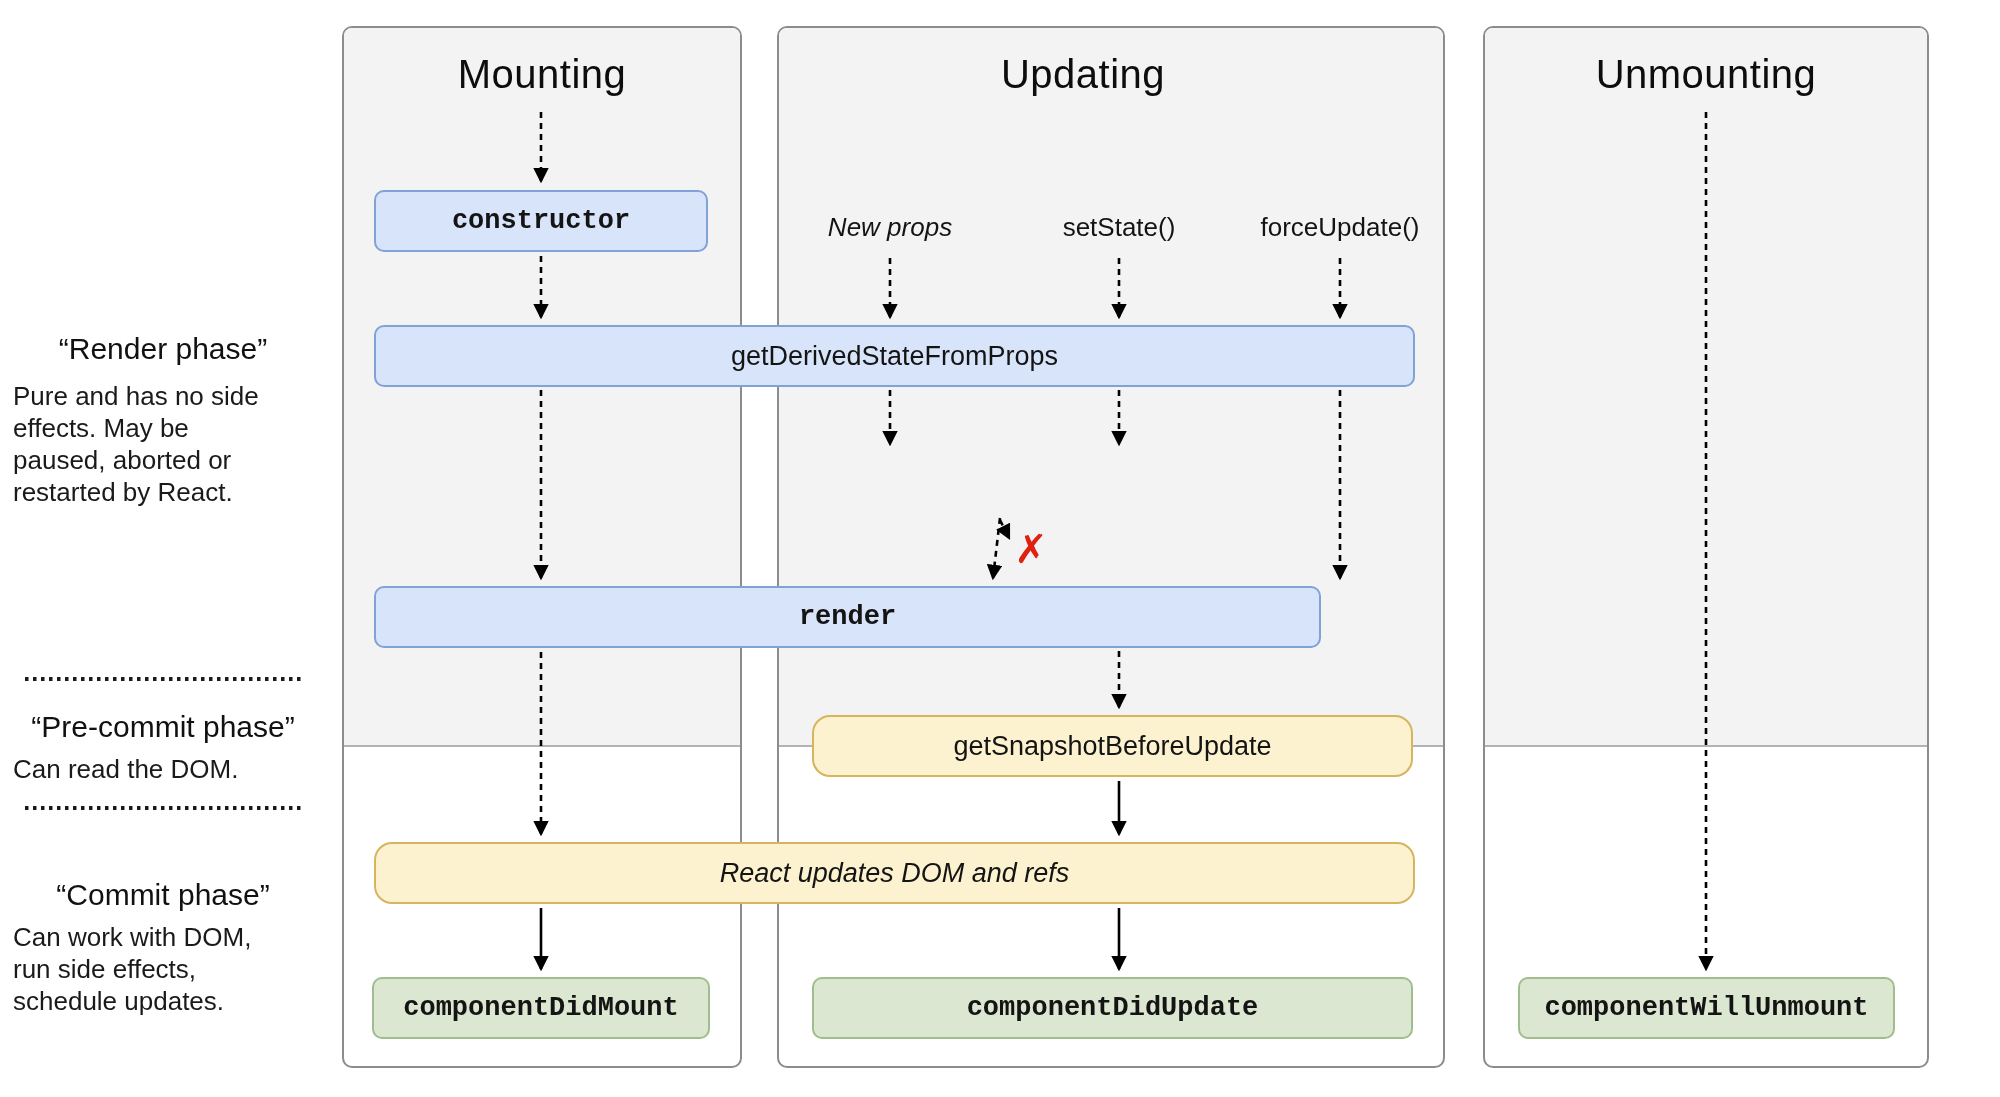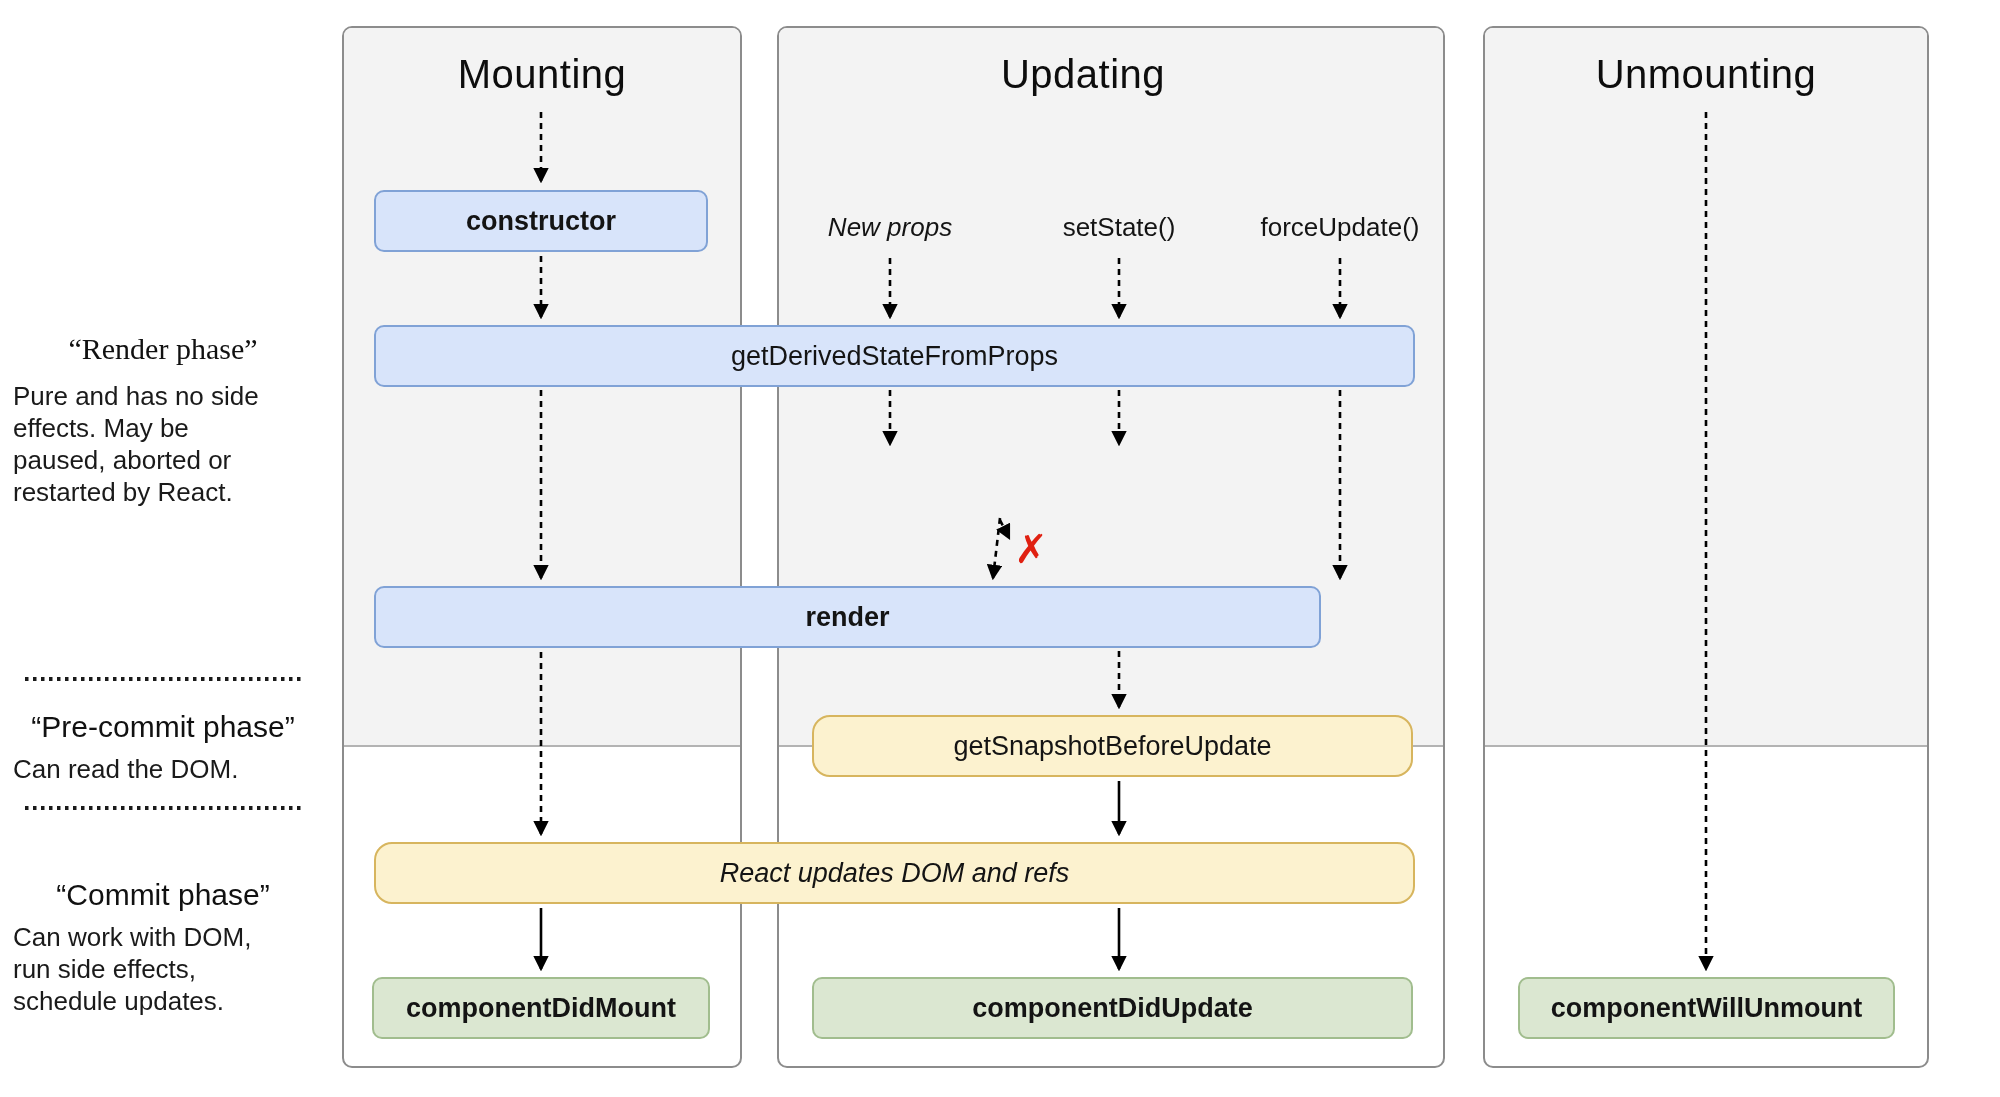--- a/index.html
+++ b/index.html
@@ -33,21 +33,21 @@
   .col-title.t-unmounting { left:1483px; width:446px; }
   
   .node {
     position:absolute; height:62px; border-radius:10px; border:2px solid;
     display:flex; align-items:center; justify-content:center;
     font-size:27px; color:#141414; white-space:nowrap;
   }
   .node.blue   { background:var(--blue-fill,#d8e4fa);   border-color:var(--blue-border,#80a2d6); }
   .node.yellow { background:var(--yellow-fill,#fcf2cf); border-color:var(--yellow-border,#d7b55e);border-radius:18px; }
   .node.green  { background:var(--green-fill,#dbe7d1);  border-color:var(--green-border,#a1bd8e); }
-  .node.bold   { font-weight:bold; }
+  .node.bold   { font-weight:bold;font-family:Liberation Mono, monospace; }
   .node.italic { font-style:italic; }
   .n-constructor   { left:374px;  top:190px; width:334px; }
   .n-gdsfp         { left:374px;  top:325px; width:1041px; }
   .n-scu           { left:812px;  top:452px; width:395px; }
   .n-render        { left:374px;  top:586px; width:947px; }
   .n-gsbu          { left:812px;  top:715px; width:601px; }
   .n-react-updates { left:374px;  top:842px; width:1041px; }
   .n-cdm           { left:372px;  top:977px; width:338px; }
   .n-cdu           { left:812px;  top:977px; width:601px; }
   .n-cwu           { left:1518px; top:977px; width:377px; }
@@ -62,21 +62,21 @@
   .tr-force-update { left:1210px; }
   
   .phase-title {
     position:absolute; left:13px; width:300px; text-align:center;
     font-size:30px; line-height:34px; color:#111111;
   }
   .phase-desc {
     position:absolute; left:13px; width:300px; text-align:left;
     font-size:26px; line-height:32px; color:#1a1a1a; white-space:pre-line;
   }
-  .ph-render-title    { top:332px;font-family:Liberation Serif, serif; }
+  .ph-render-title    { top:332px; }
   .ph-render-desc     { top:380px; }
   .ph-precommit-title { top:710px; }
   .ph-precommit-desc  { top:753px; }
   .ph-commit-title    { top:878px; }
   .ph-commit-desc     { top:921px; }
   
   svg.arrows { position:absolute; left:0; top:0; pointer-events:none; }
   .arrow  { stroke:var(--arrow,#000000); stroke-width:2.6; fill:none; }
   .dashed { stroke-dasharray:6 5; }
   .divider { stroke:#1a1a1a; stroke-width:4; stroke-dasharray:3.5 4.5; fill:none; }

